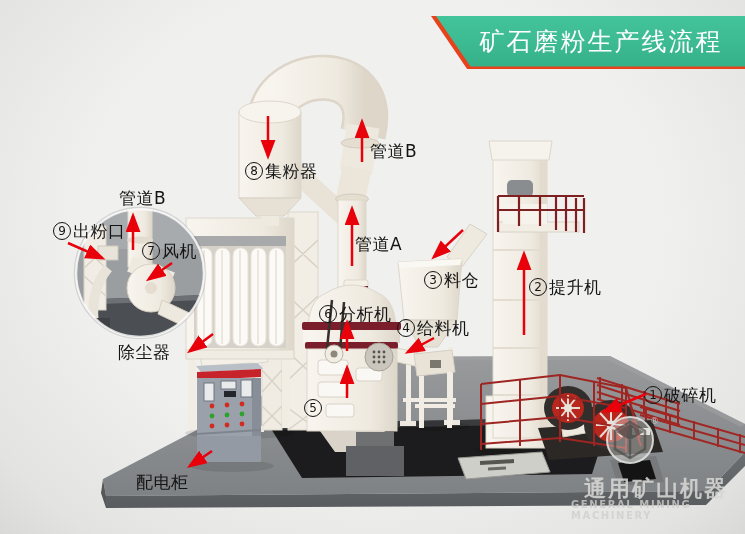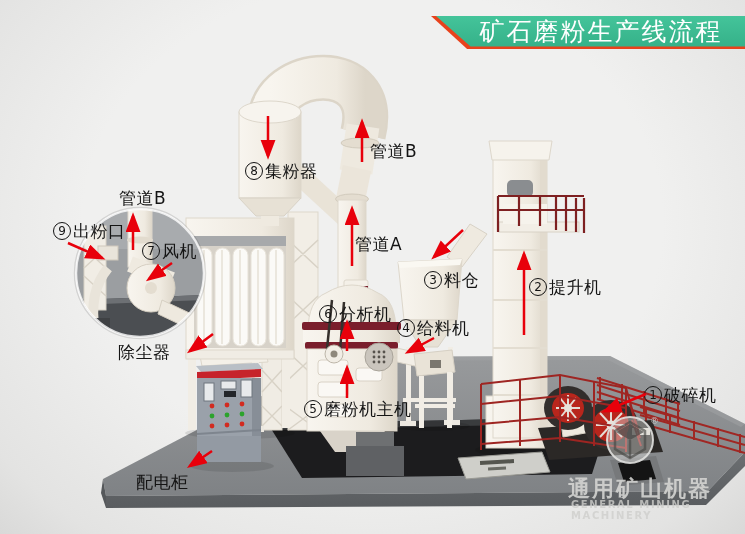--- a/index.html
+++ b/index.html
@@ -4,37 +4,37 @@
 <style>
   html,body{margin:0;padding:0;background:#dcdcdc;}
   .stage{
     position:relative;width:745px;height:534px;overflow:hidden;
     background:radial-gradient(ellipse at 50% 42%, #f0f0ef 55%, #e3e3e2 88%, #d9d9d8 100%);
     font-family:"DejaVu Sans","Liberation Sans",sans-serif;
   }
   .scene{position:absolute;left:0;top:0;z-index:1;}
   .overlay{position:absolute;left:0;top:0;z-index:4;pointer-events:none;}
   
-  .banner{position:absolute;left:431px;top:16px;width:314px;height:33px;z-index:5;}
+  .banner{position:absolute;left:431px;top:16px;width:314px;height:53px;z-index:5;}
   .banner .edge{position:absolute;inset:0;background:#e8421c;
     clip-path:polygon(0 0,100% 0,100% 100%,11.5% 100%);}
   .banner .face{position:absolute;left:0;top:0;right:0;bottom:2.5px;
     background:linear-gradient(#44c49a,#35b189);
     clip-path:polygon(1.6% 0,100% 0,100% 100%,12.6% 100%);
     display:flex;align-items:center;justify-content:center;padding-left:26px;box-sizing:border-box;}
   .banner .face span{color:#fff;font-size:25px;letter-spacing:2px;font-weight:500;white-space:nowrap;}
   
   .lbl{position:absolute;z-index:3;color:#141414;font-size:17px;line-height:20px;
        white-space:nowrap;letter-spacing:0.5px;display:flex;align-items:center;text-align:right;}
   .circ{display:inline-flex;align-items:center;justify-content:center;
         width:16px;height:16px;border:1.4px solid #141414;border-radius:50%;
         font-size:12px;letter-spacing:0;margin-right:2px;flex:0 0 auto;}
   
   .wm{position:absolute;z-index:2;color:rgba(214,214,212,0.88);}
-  .wm-cn{left:568px;top:474px;font-size:22px;letter-spacing:2px;font-weight:bold;}
+  .wm-cn{left:584px;top:474px;font-size:22px;letter-spacing:2px;font-weight:bold;}
   .wm-en{left:571px;top:499px;font-size:10px;letter-spacing:1.6px;font-weight:bold;
          color:rgba(206,206,204,0.8);}
   .wm-logo{left:604px;top:412px;width:54px;height:54px;}
 </style>
 </head>
 <body>
 
 <div class="stage">
 
   <svg class="scene" width="745" height="534" viewBox="0 0 745 534">
@@ -363,21 +363,20 @@
   <div class="lbl" style="left:397px;top:318px">
     <span class="circ">4</span>
     <span>给料机</span>
   </div>
   <div class="lbl" style="left:644px;top:385px">
     <span class="circ">1</span>
     <span>破碎机</span>
   </div>
   <div class="lbl" style="left:304px;top:399px">
     <span class="circ">5</span>
-    <span>磨粉机主机</span>
   </div>
   <div class="lbl" style="left:136px;top:472px">
     <span>配电柜</span>
   </div>
 
   <svg class="overlay" width="745" height="534" viewBox="0 0 745 534">
     <defs>
       <marker id="ah" markerWidth="9" markerHeight="8" refX="6.5" refY="3" orient="auto">
         <path d="M0,0 L8,3 L0,6 Z" fill="#e8000b"></path>
       </marker>

